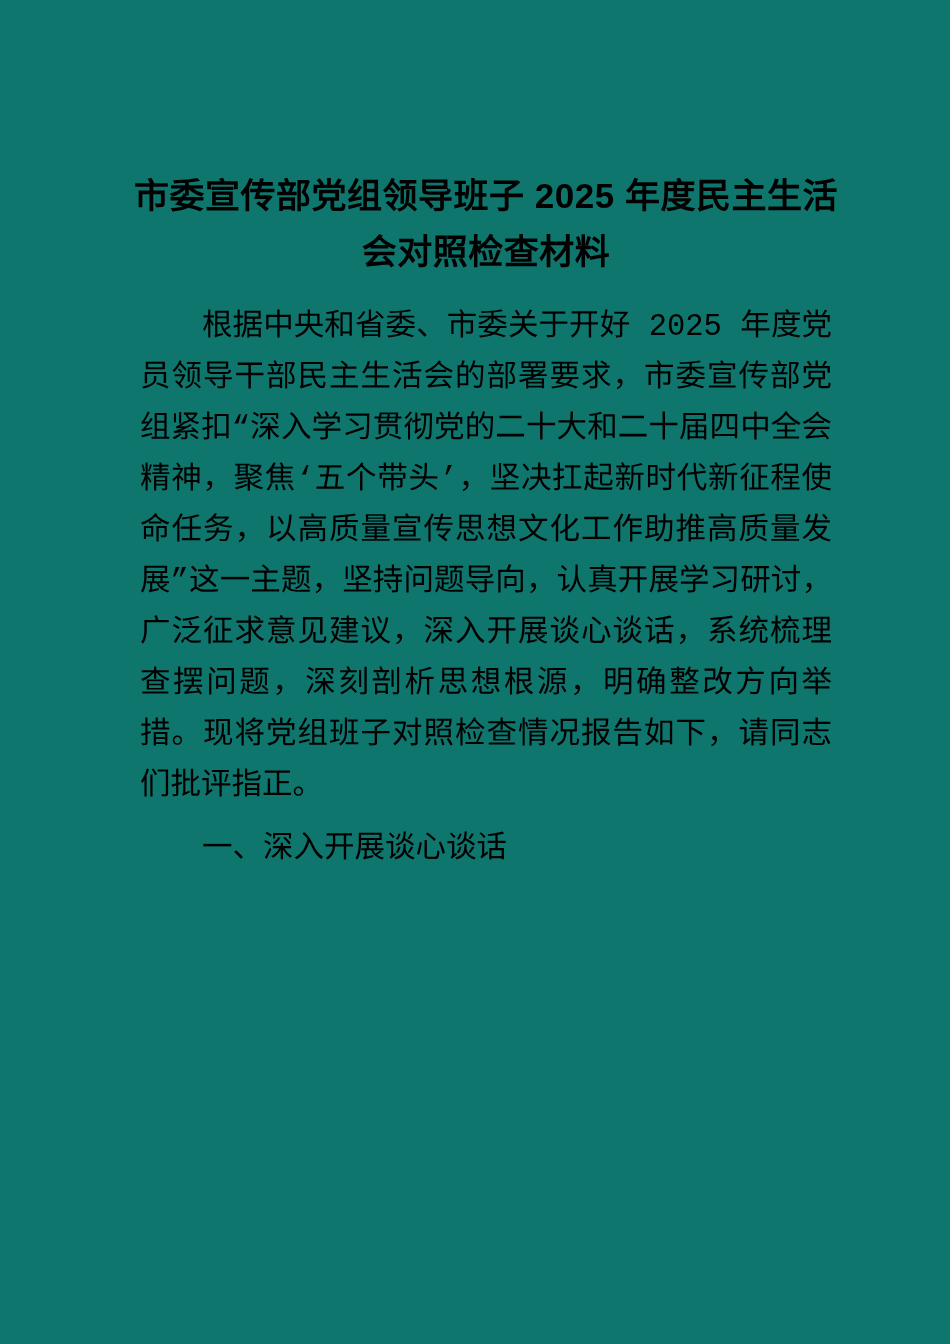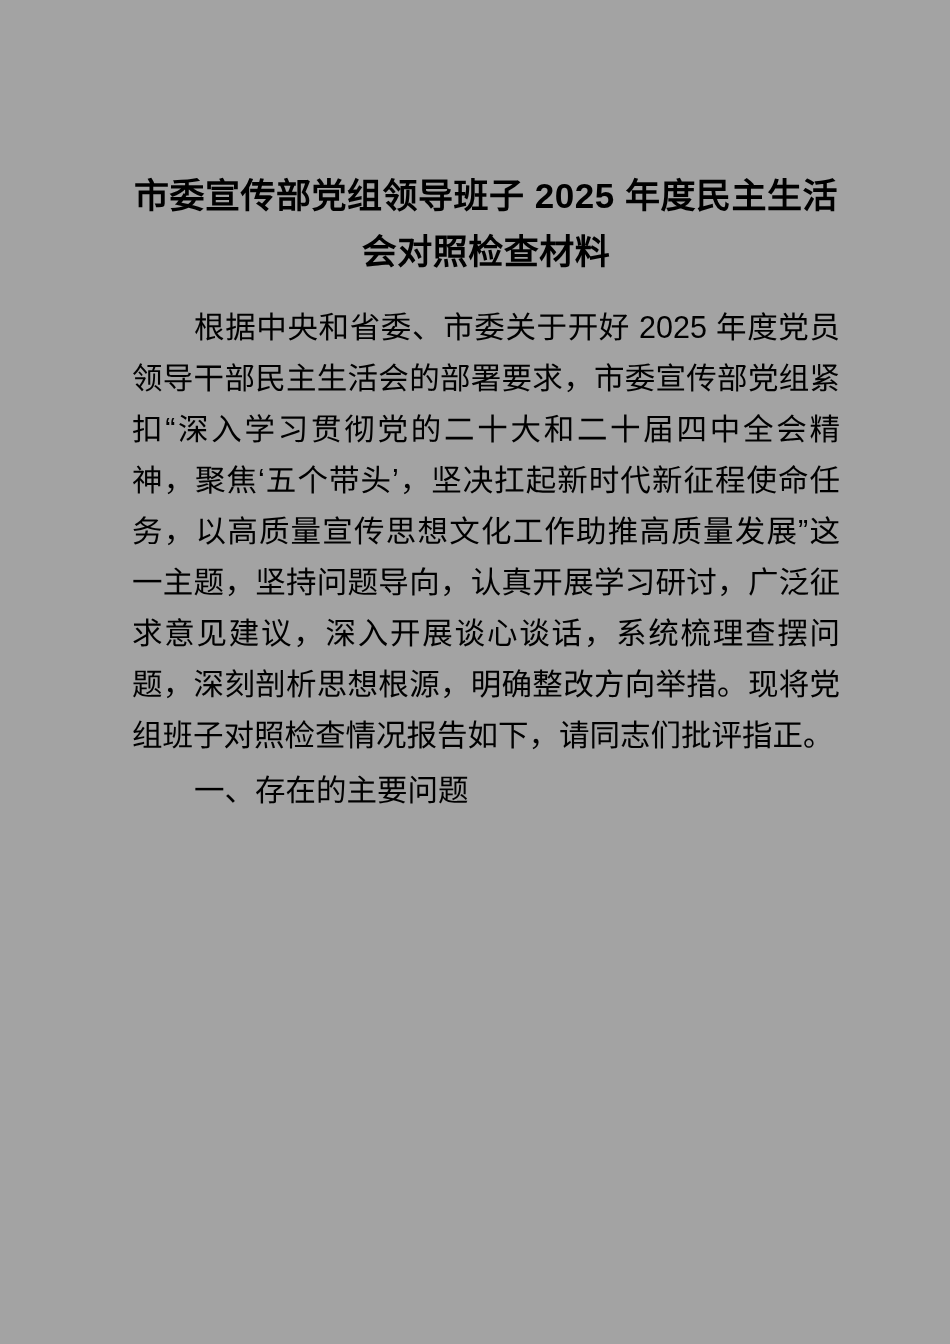--- a/index.html
+++ b/index.html
@@ -9,21 +9,21 @@
     background: #ffffff;
   }
   body {
     font-family: "Liberation Sans", "DejaVu Sans", sans-serif;
     color: #000000;
   }
   .page {
     position: relative;
     width: 950px;
     height: 1344px;
-    background: #a3a3a3;
+    background: #0f766e;
     overflow: hidden;
     box-sizing: border-box;
   }
   .content {
     position: absolute;
     left: 128px;
     top: 168px;
     width: 716px;
   }
   .doc-title {
@@ -35,24 +35,25 @@
     margin: 0 0 22px 0;
     color: #000000;
     font-family: "Liberation Sans", "DejaVu Sans", sans-serif;
   }
   .para {
     font-size: 30.5px;
     line-height: 51px;
     text-align: justify;
     text-justify: inter-ideograph;
     text-align-last: left;
-    margin: 4px;
+    margin: 12px;
     color: #000000;
     letter-spacing: 0px;
     word-break: break-all;
+    font-family: Liberation Mono, monospace;
   }
   .para.indent2 {
     text-indent: 62px;
   }
   .para + .para {
     margin-top: 0;
   }
   .bold-lead {
     font-weight: 700;
   }
@@ -62,17 +63,17 @@
 
 <div class="page">
   <div class="content">
 
     <h1 class="doc-title">
       <span><span>市委宣传部党组领导班子 2025 年度民主生活会对照检查材料</span></span>
     </h1>
 
     <p class="para indent2">根据中央和省委、市委关于开好 2025 年度党员领导干部民主生活会的部署要求，市委宣传部党组紧扣“深入学习贯彻党的二十大和二十届四中全会精神，聚焦‘五个带头’，坚决扛起新时代新征程使命任务，以高质量宣传思想文化工作助推高质量发展”这一主题，坚持问题导向，认真开展学习研讨，广泛征求意见建议，深入开展谈心谈话，系统梳理查摆问题，深刻剖析思想根源，明确整改方向举措。现将党组班子对照检查情况报告如下，请同志们批评指正。</p>
 
-    <p class="para indent2">一、存在的主要问题</p>
+    <p class="para indent2">一、深入开展谈心谈话</p>
 
 
   </div>
 </div>
 
 </body></html>

